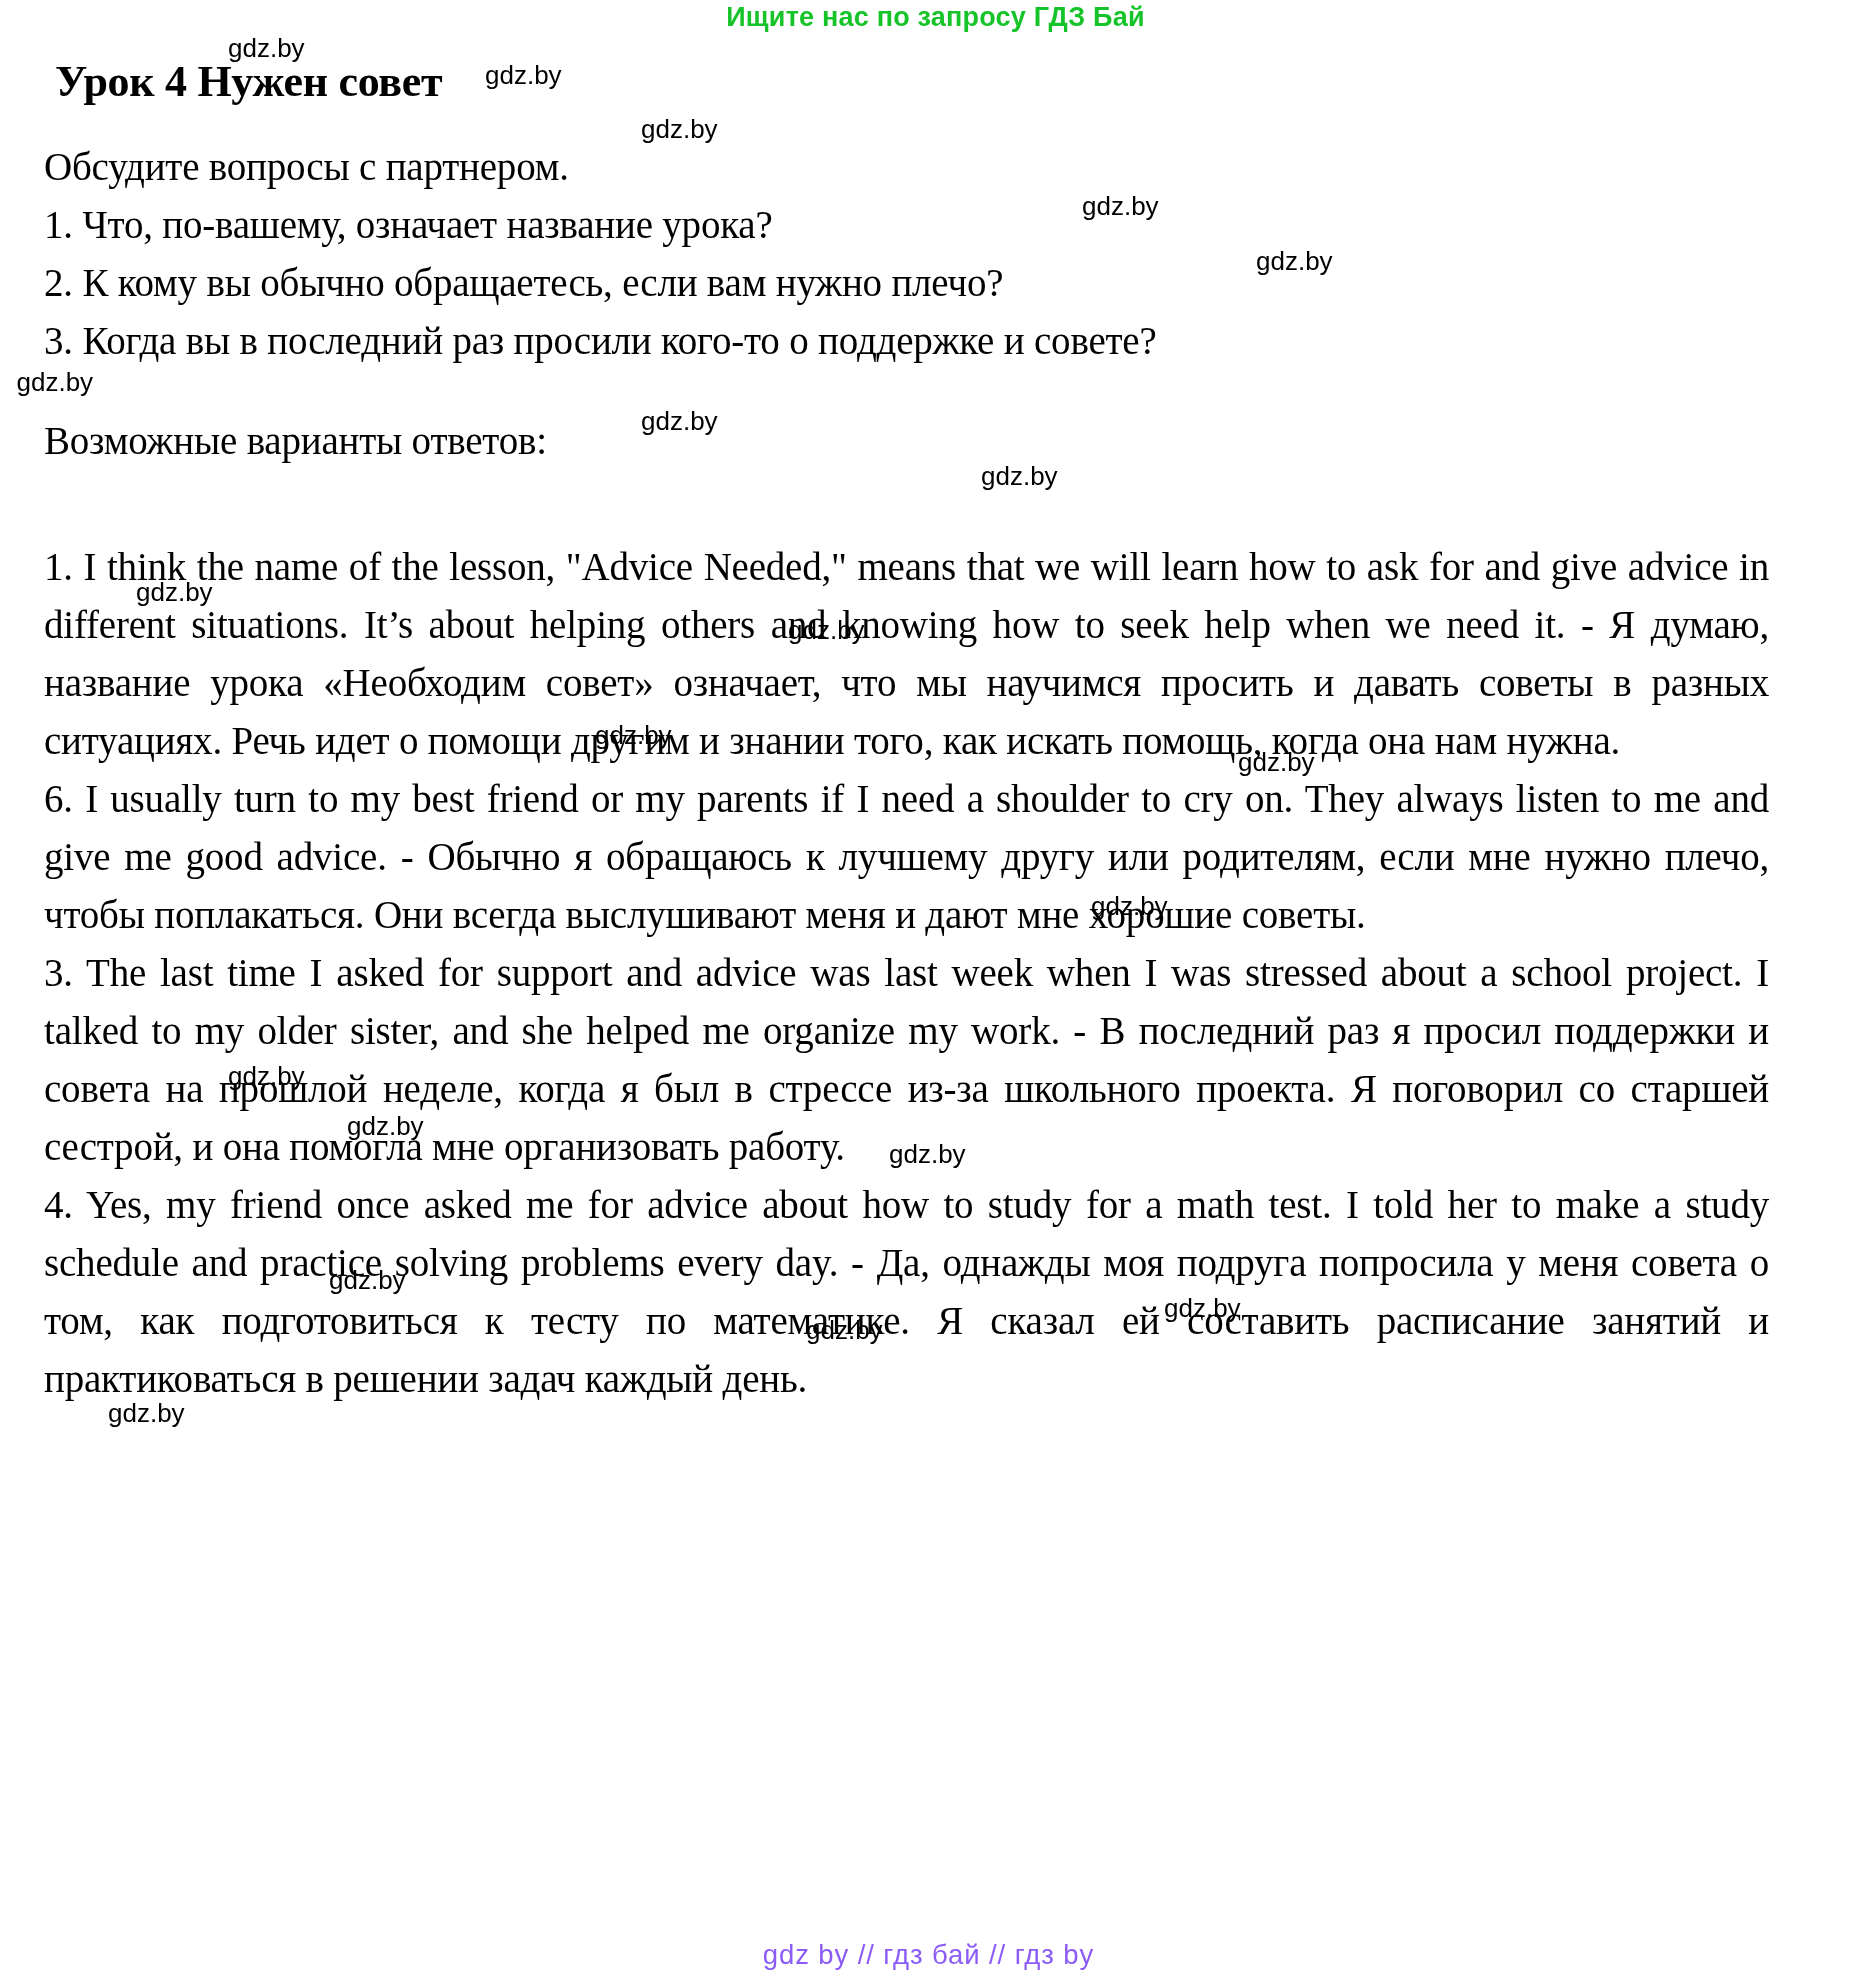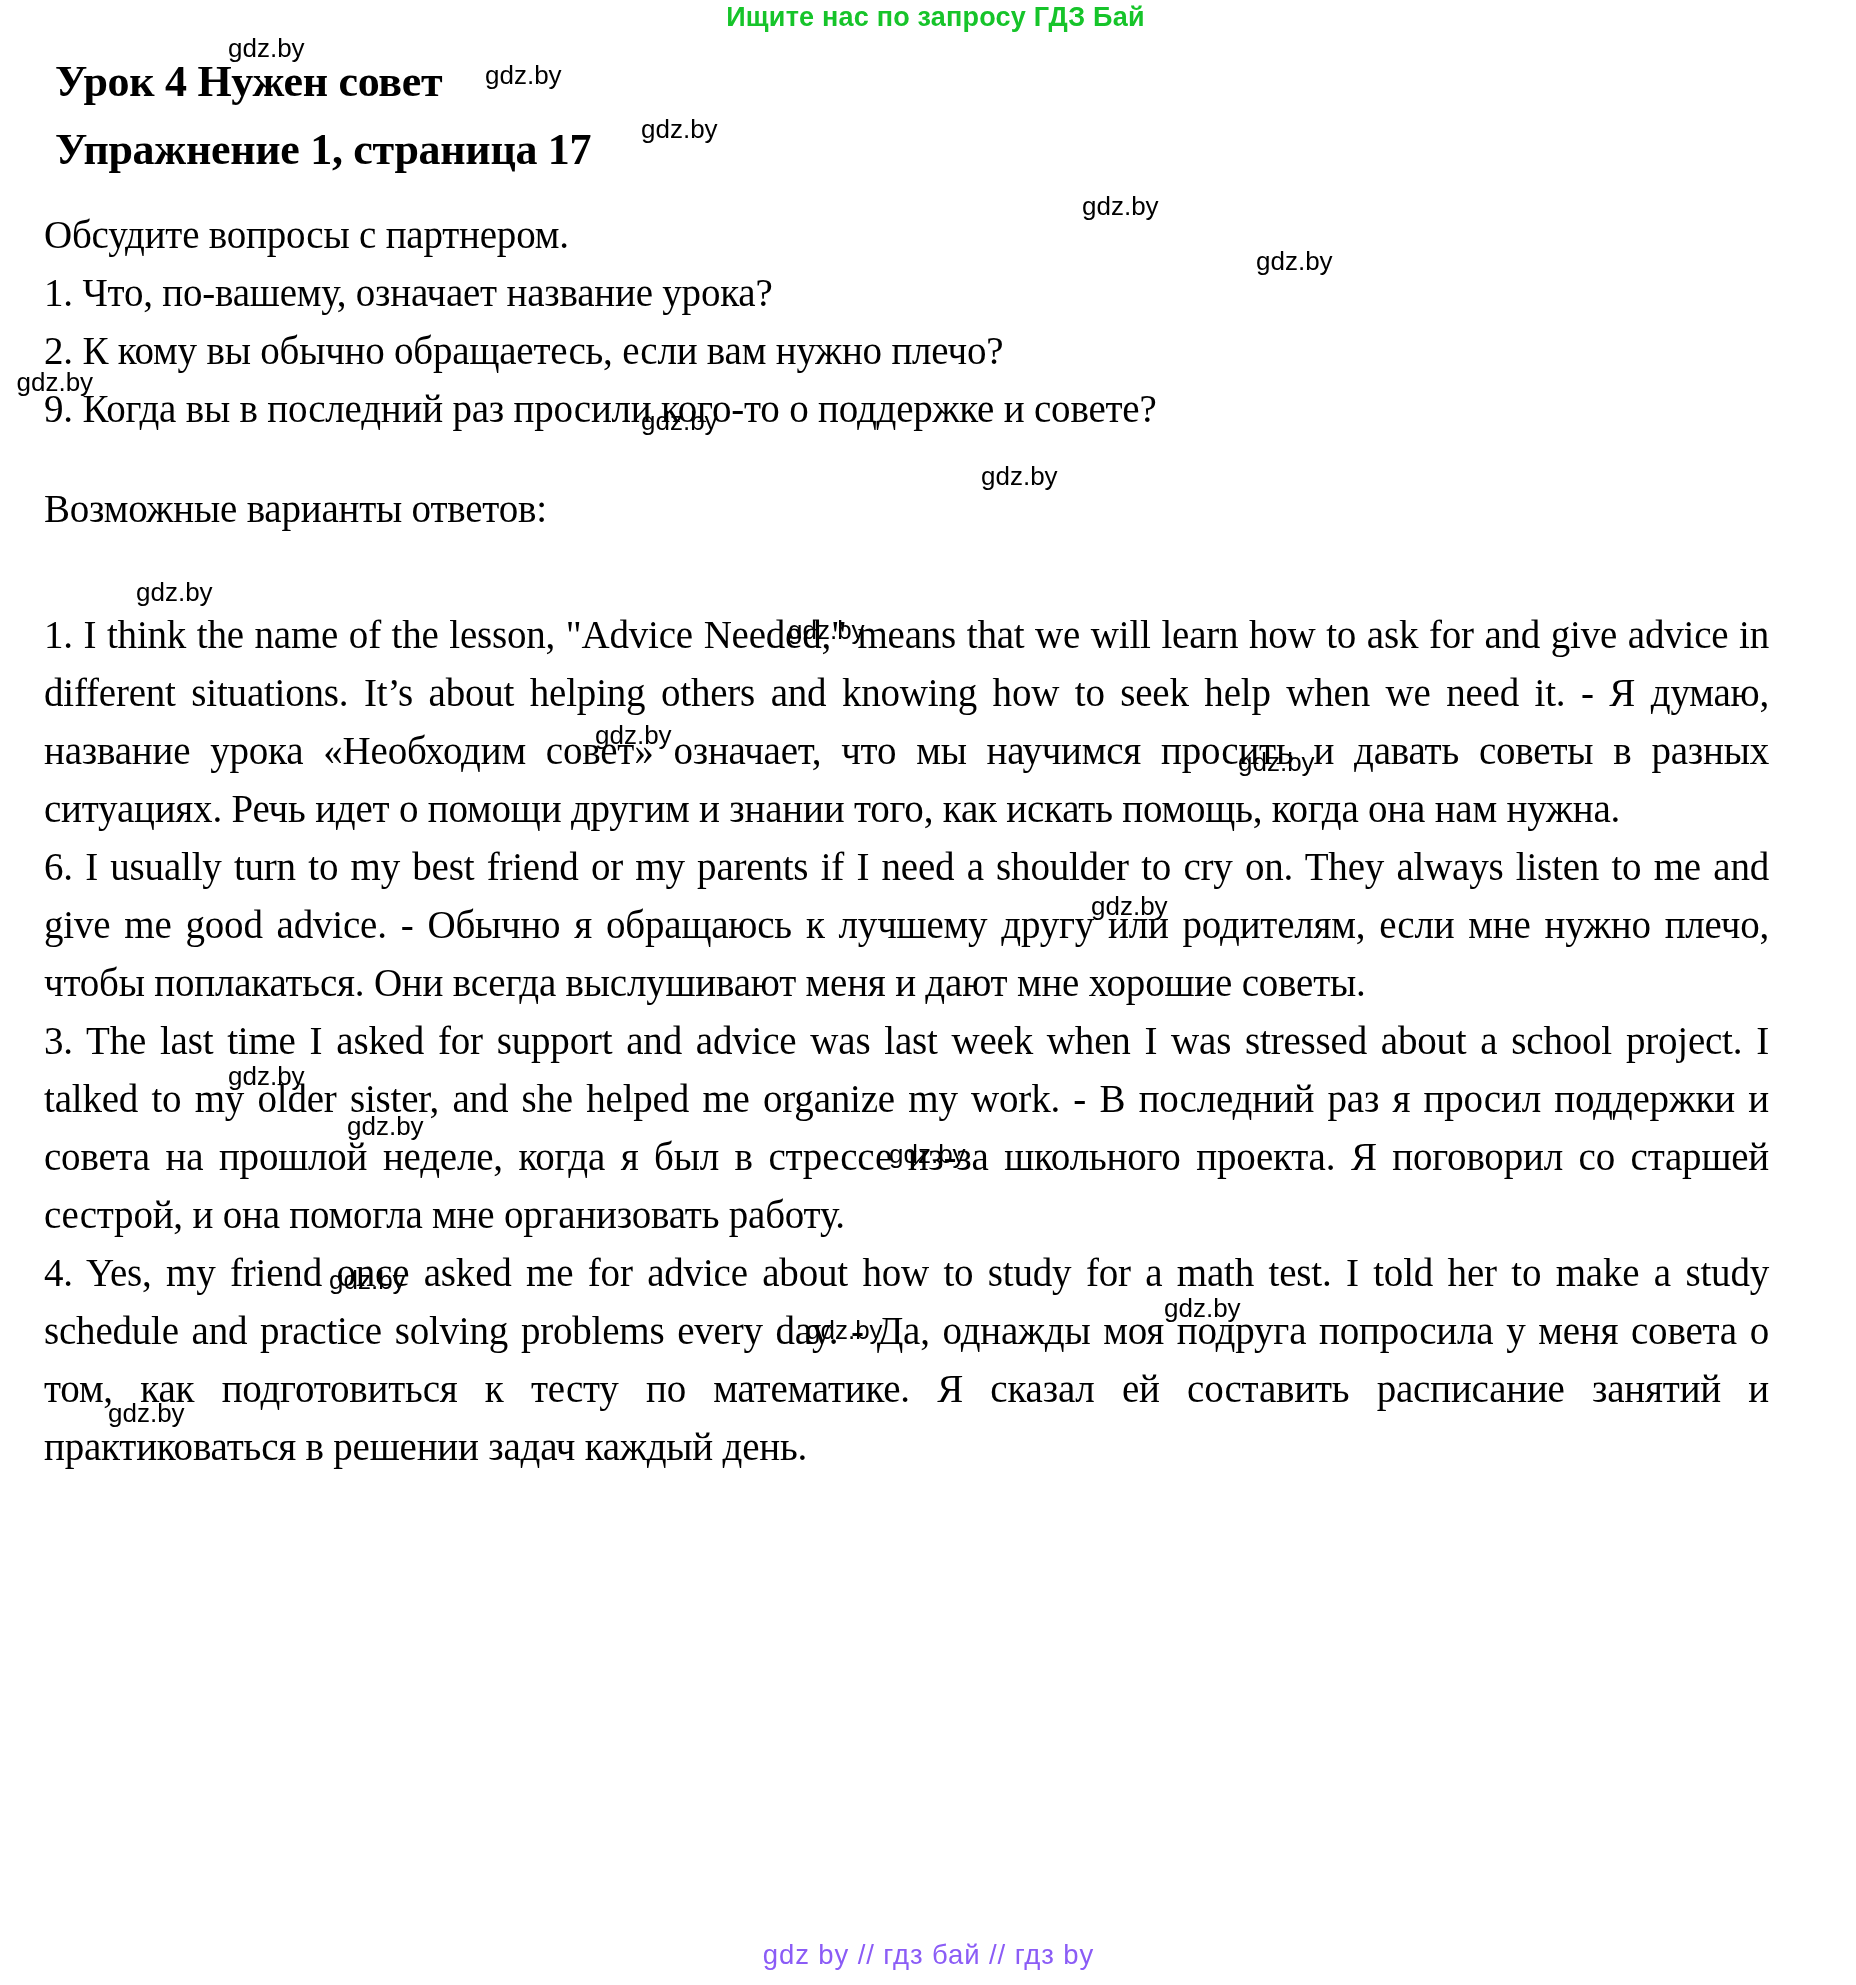--- a/index.html
+++ b/index.html
@@ -91,31 +91,30 @@
 </style>
 </head>
 <body>
 
 <div id="promo-banner">Ищите нас по запросу ГДЗ Бай</div>
 
 <div id="content">
 
   <h1 class="heading">Урок 4 Нужен совет</h1>
 
-  <h2 class="heading">Упражнение 1, страница 17</h2>
 
   <div class="spacer-sm"></div>
 
   <p class="para">Обсудите вопросы с партнером.</p>
 
   <p class="para">1. Что, по-вашему, означает название урока?</p>
 
   <p class="para">2. К кому вы обычно обращаетесь, если вам нужно плечо?</p>
 
-  <p class="para">9. Когда вы в последний раз просили кого-то о поддержке и совете?</p>
+  <p class="para">3. Когда вы в последний раз просили кого-то о поддержке и совете?</p>
 
 
   <div class="spacer-md"></div>
 
   <p class="para">Возможные варианты ответов:</p>
 
   <div class="spacer-lg"></div>
 
   <p class="para justify">1. I think the name of the lesson, "Advice Needed," means that we will learn how to ask for and give advice in different situations. It’s about helping others and knowing how to seek help when we need it. - Я думаю, название урока «Необходим совет» означает, что мы научимся просить и давать советы в разных ситуациях. Речь идет о помощи другим и знании того, как искать помощь, когда она нам нужна.</p>
 

